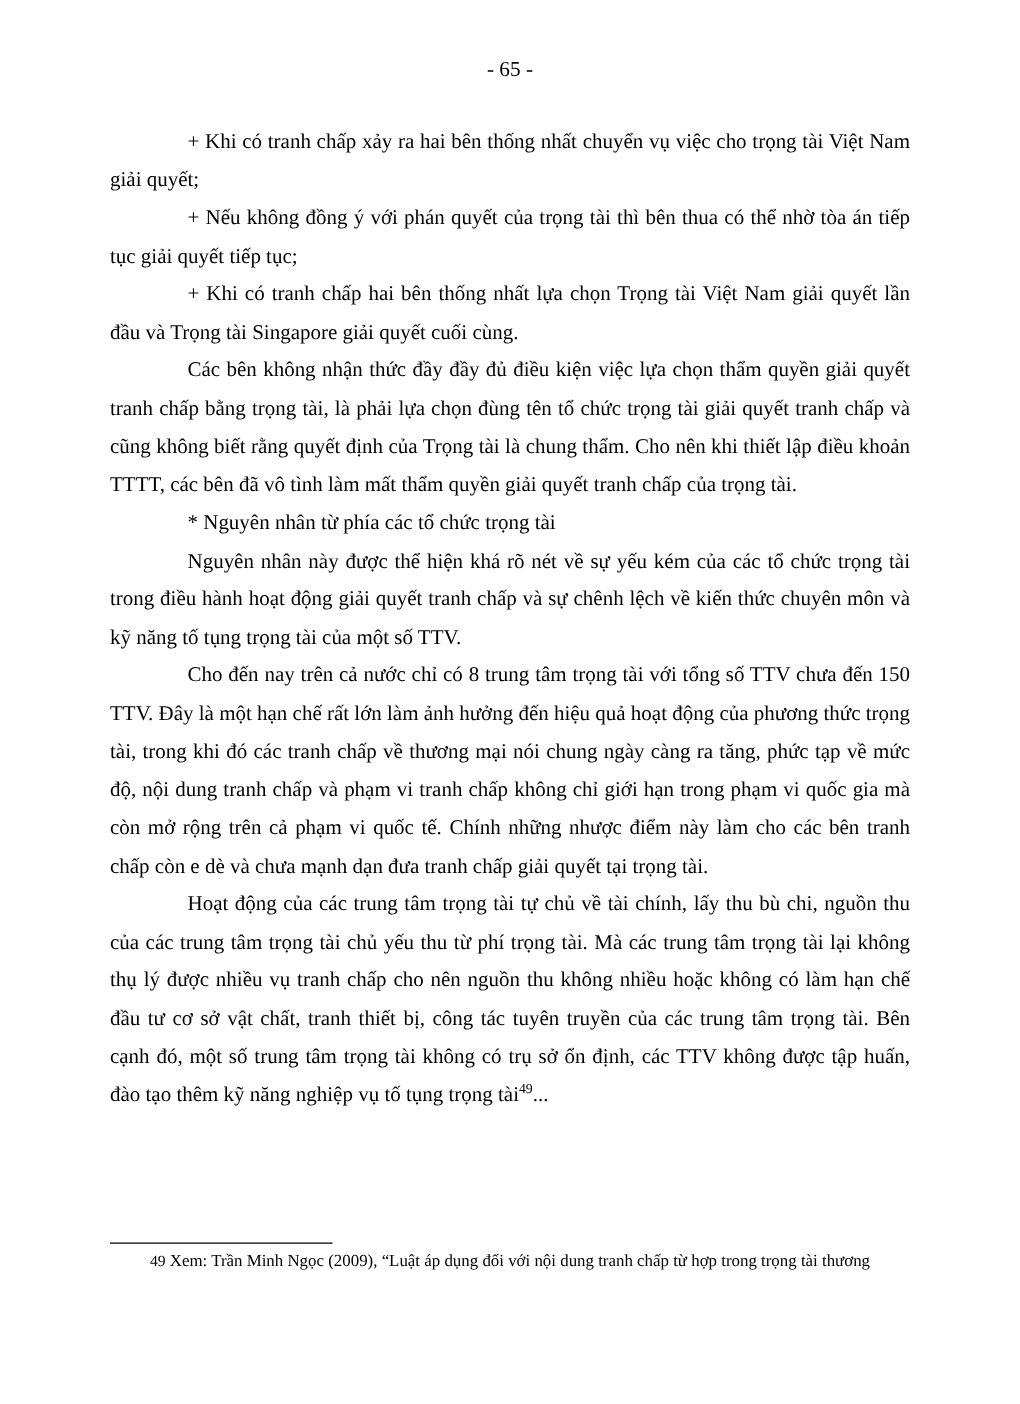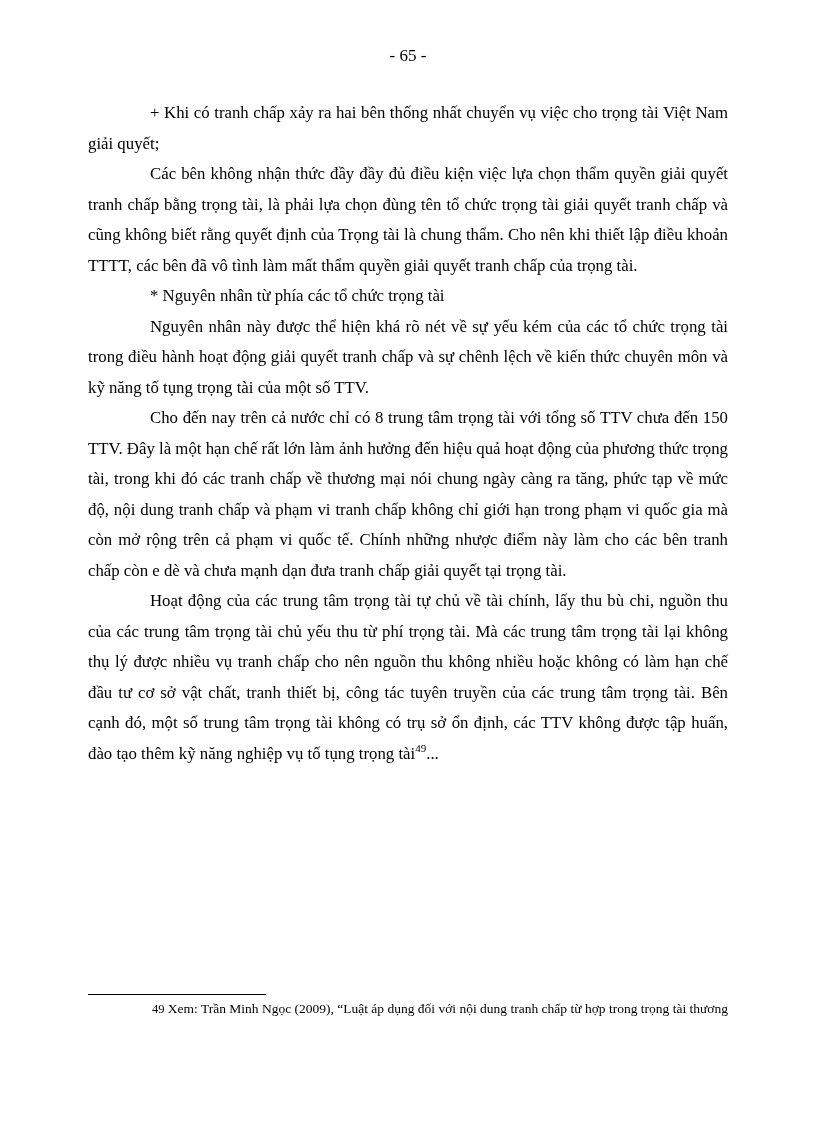--- a/index.html
+++ b/index.html
@@ -47,34 +47,36 @@
   }
   .footnote-rule {
     width: 178px;
     height: 0;
     border-top: 1.5px solid #000000;
     margin-bottom: 5px;
   }
   .footnote-text {
     font-size: 13.5px;
     line-height: 17px;
-    text-align: right;
+    text-align: center;
     font-family: Liberation Serif, serif;
   }
   .fn-num { font-size: 12.5px; }
 </style>
 </head>
 <body>
 
 <div class="page">
 
   <div class="page-number">- 65 -</div>
 
   <div class="content">
     <p class="para">+ Khi có tranh chấp xảy ra hai bên thống nhất chuyển vụ việc cho trọng tài Việt Nam giải quyết;</p>
+    <p class="para">+ Nếu không đồng ý với phán quyết của trọng tài thì bên thua có thể nhờ tòa án tiếp tục giải quyết tiếp tục;</p>
+    <p class="para">+ Khi có tranh chấp hai bên thống nhất lựa chọn Trọng tài Việt Nam giải quyết lần đầu và Trọng tài Singapore giải quyết cuối cùng.</p>
     <p class="para">Các bên không nhận thức đầy đầy đủ điều kiện việc lựa chọn thẩm quyền giải quyết tranh chấp bằng trọng tài, là phải lựa chọn đùng tên tổ chức trọng tài giải quyết tranh chấp và cũng không biết rằng quyết định của Trọng tài là chung thẩm. Cho nên khi thiết lập điều khoản TTTT, các bên đã vô tình làm mất thẩm quyền giải quyết tranh chấp của trọng tài.</p>
     <p class="para heading">* Nguyên nhân từ phía các tổ chức trọng tài</p>
     <p class="para">Nguyên nhân này được thể hiện khá rõ nét về sự yếu kém của các tổ chức trọng tài trong điều hành hoạt động giải quyết tranh chấp và sự chênh lệch về kiến thức chuyên môn và kỹ năng tố tụng trọng tài của một số TTV.</p>
     <p class="para">Cho đến nay trên cả nước chỉ có 8 trung tâm trọng tài với tổng số TTV chưa đến 150 TTV. Đây là một hạn chế rất lớn làm ảnh hưởng đến hiệu quả hoạt động của phương thức trọng tài, trong khi đó các tranh chấp về thương mại nói chung ngày càng ra tăng, phức tạp về mức độ, nội dung tranh chấp và phạm vi tranh chấp không chỉ giới hạn trong phạm vi quốc gia mà còn mở rộng trên cả phạm vi quốc tế. Chính những nhược điểm này làm cho các bên tranh chấp còn e dè và chưa mạnh dạn đưa tranh chấp giải quyết tại trọng tài.</p>
     <p class="para">
       <span>Hoạt động của các trung tâm trọng tài tự chủ về tài chính, lấy thu bù chi, nguồn thu của các trung tâm trọng tài chủ yếu thu từ phí trọng tài. Mà các trung tâm trọng tài lại không thụ lý được nhiều vụ tranh chấp cho nên nguồn thu không nhiều hoặc không có làm hạn chế đầu tư cơ sở vật chất, tranh thiết bị, công tác tuyên truyền của các trung tâm trọng tài. Bên cạnh đó, một số trung tâm trọng tài không có trụ sở ổn định, các TTV không được tập huấn, đào tạo thêm kỹ năng nghiệp vụ tố tụng trọng tài</span><sup class="body-sup">49</sup><span>...</span>
     </p>
   </div>
 
   <div class="footnote">

